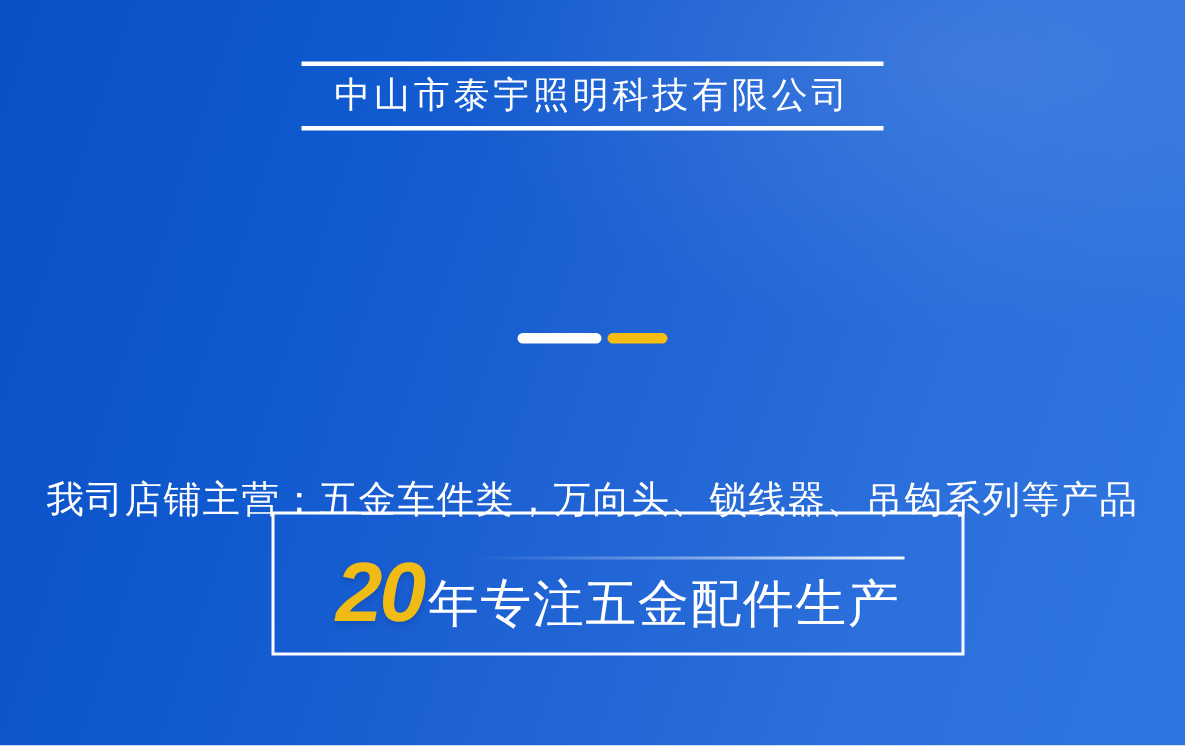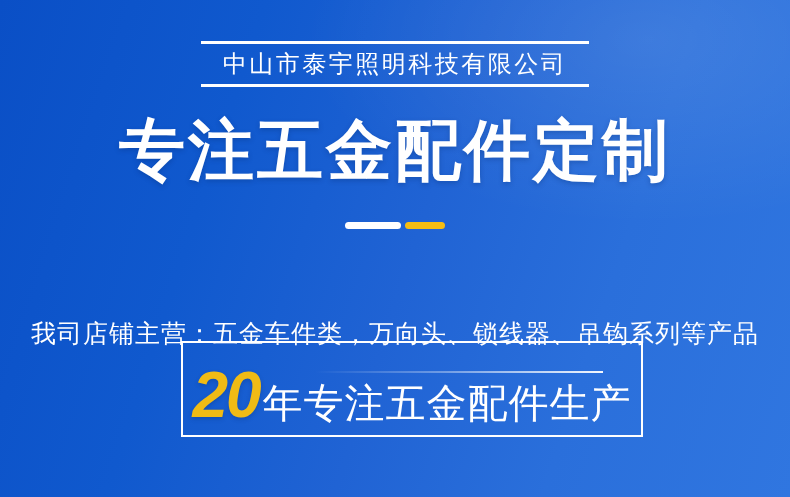--- a/index.html
+++ b/index.html
@@ -123,49 +123,48 @@
     left: 0;
     right: 0;
     bottom: 4px;
     display: flex;
     align-items: baseline;
     justify-content: center;
     white-space: nowrap;
   }
   #years-number {
     color: #f0bb15;
-    font-size: 64px;
+    font-size: 56px;
     font-weight: 700;
     font-style: italic;
     line-height: 72px;
     letter-spacing: -2px;
     text-shadow: 0 2px 4px rgba(3,38,102,0.25);
   }
   #years-text {
     color: #ffffff;
-    font-size: 40px;
+    font-size: 34px;
     font-weight: 400;
     letter-spacing: 1px;
     line-height: 44px;
     margin-left: 3px;
     text-align: center;
   }
 </style>
 </head>
 <body>
 
 <div id="banner">
 
   <div id="company-block" class="layer">
     <div class="rule-h"></div>
     <div id="company-name">中山市泰宇照明科技有限公司</div>
     <div class="rule-h"></div>
   </div>
 
-  <div id="headline" class="layer">专注五金配件定制</div>
 
   <div id="divider" class="layer">
     <span id="divider-white"></span>
     <span id="divider-accent"></span>
   </div>
 
   <div id="subtitle" class="layer">我司店铺主营：五金车件类，万向头、锁线器、吊钩系列等产品</div>
 
   <div id="years-box" class="layer">
     <div id="years-inner-rule"></div>

